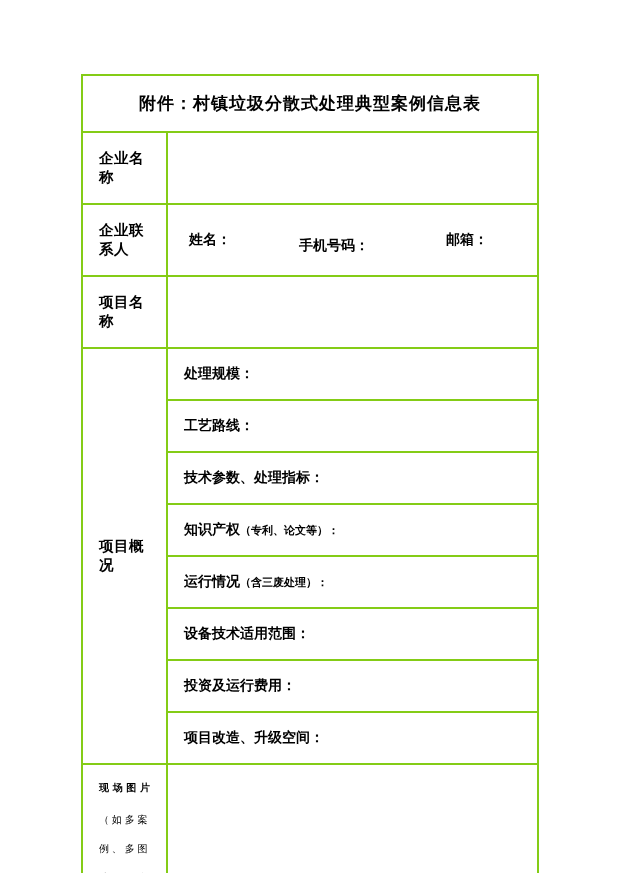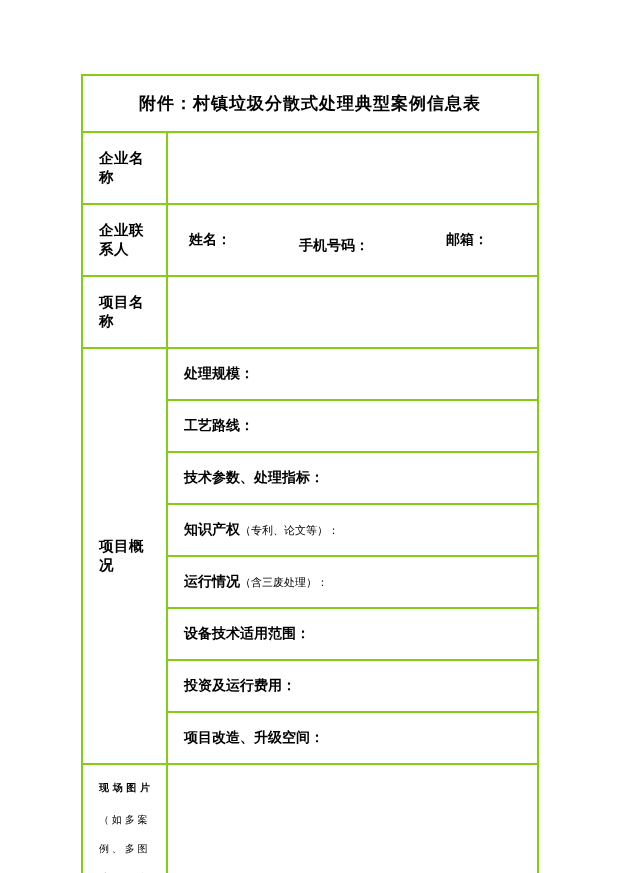--- a/index.html
+++ b/index.html
@@ -51,21 +51,21 @@
   }
   .seg { display: inline-block; vertical-align: middle; }
   .seg-name   { width: 115px; padding-left: 5px; }
   .seg-mobile { width: 147px; margin-top: 11px; }
   .c-sub {
     vertical-align: top;
     padding: 3px 4px 0 6px;
     font-weight: bold;
     font-size: 14px;
   }
-  .sub-note { font-size: 11px; font-weight: normal; }
+  .sub-note { font-size: 11px; font-weight: bold; }
   .c-photos {
     vertical-align: top;
     padding: 4px 4px 0 4px;
   }
   .photos-title {
     font-weight: bold;
     font-size: 10px;
     text-align: justify;
     text-align-last: justify;
   }

